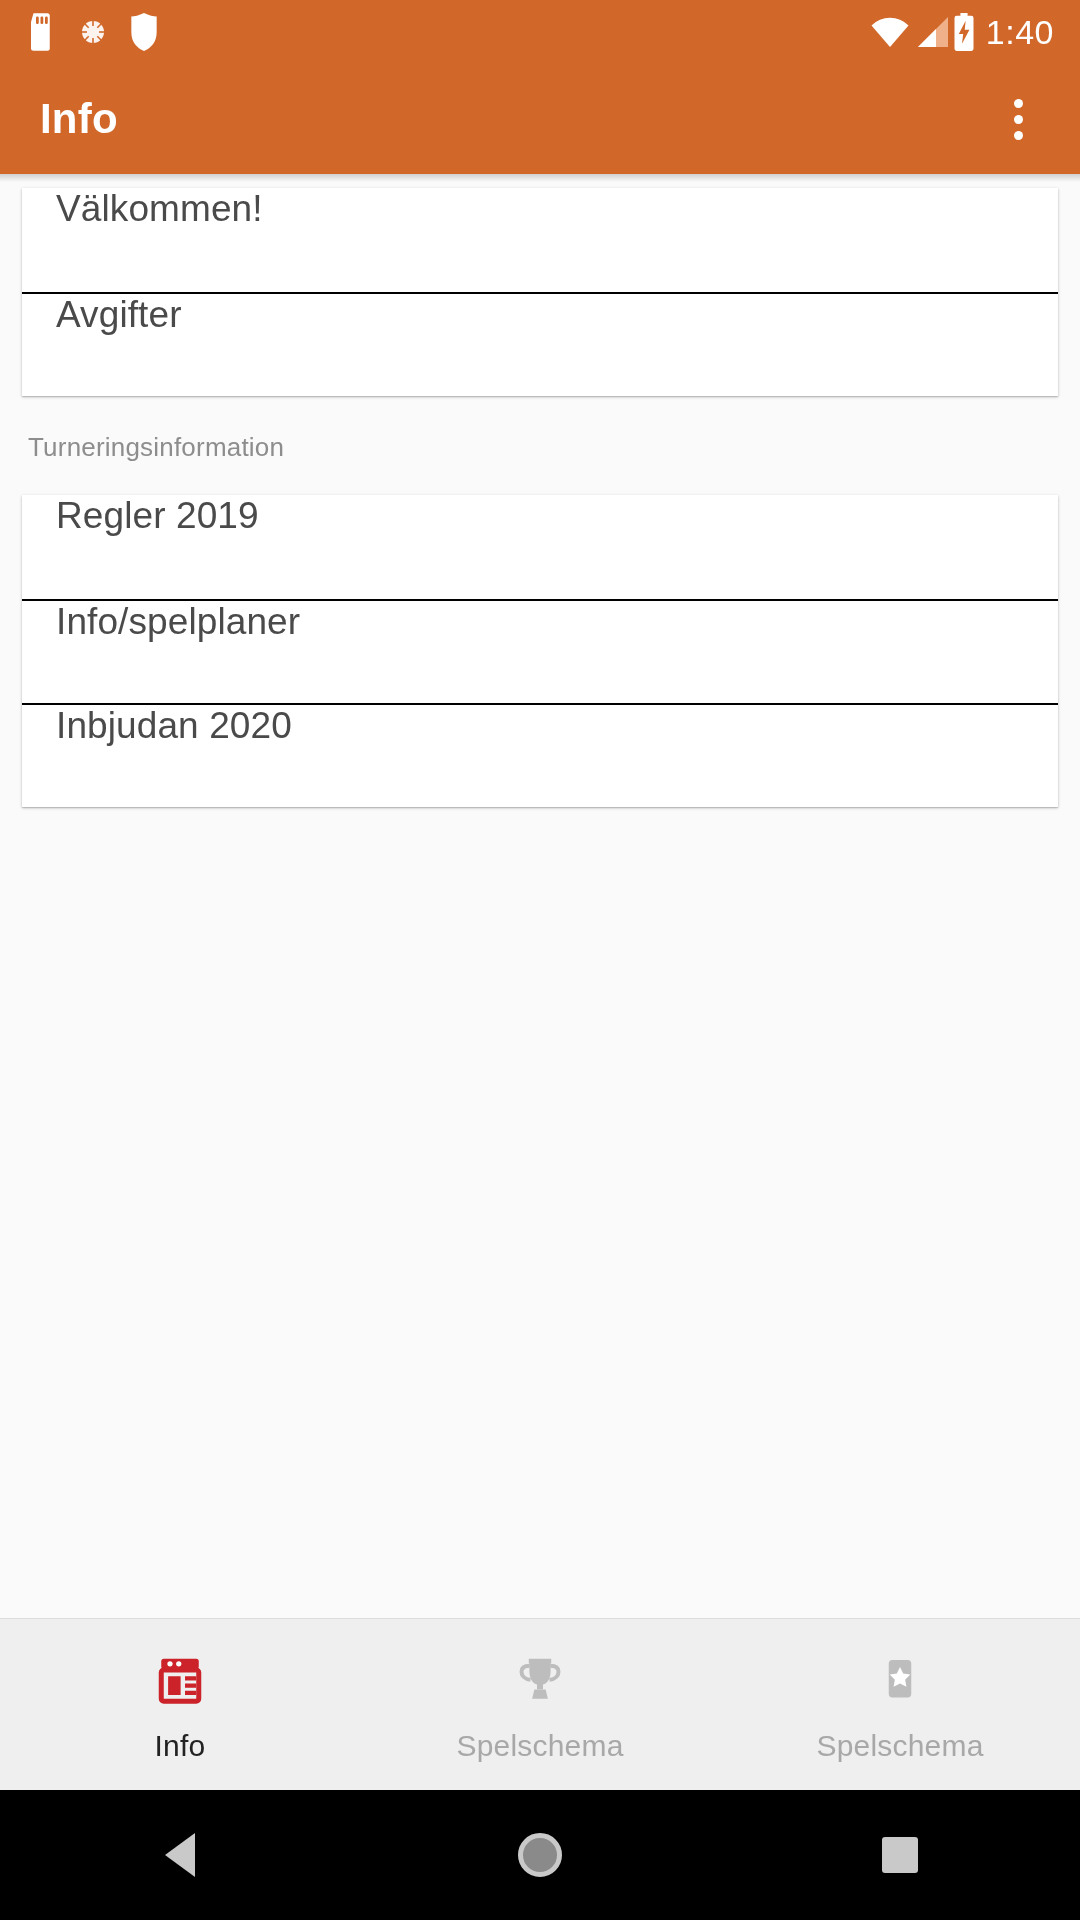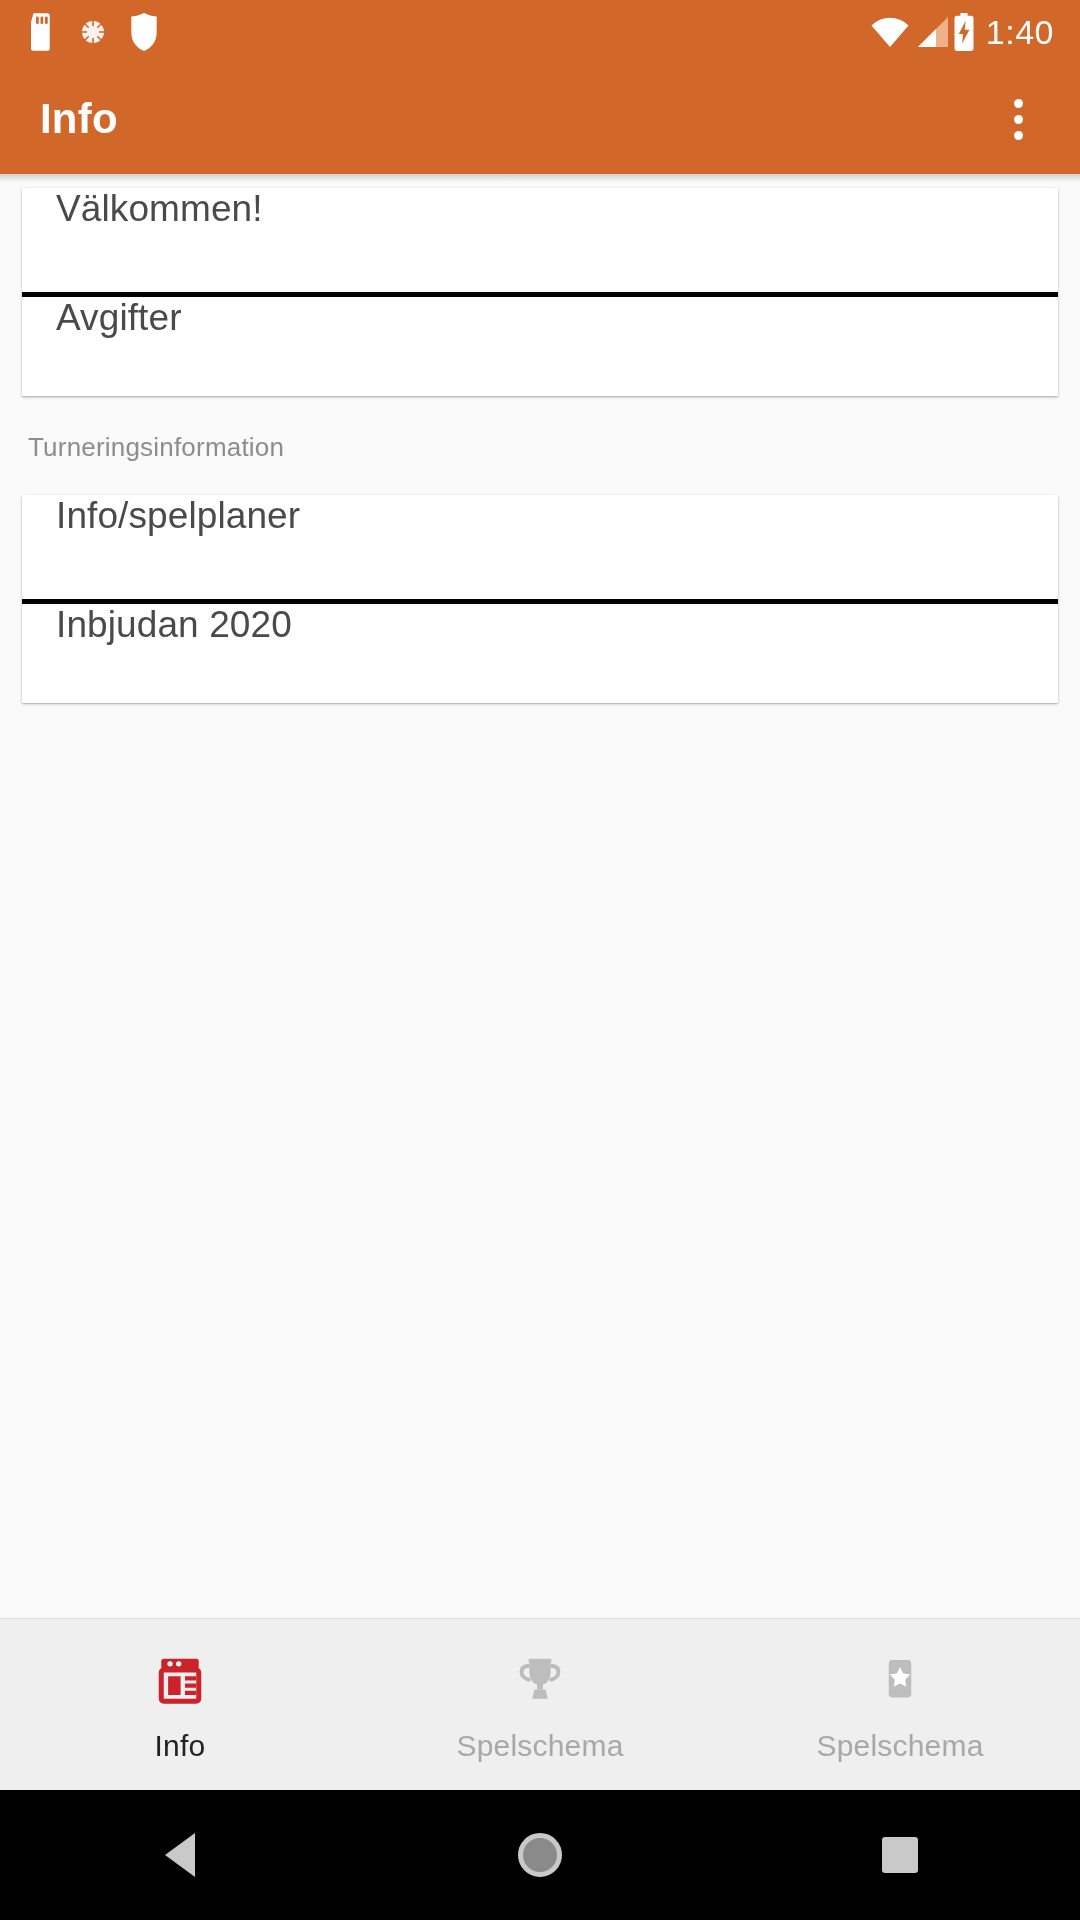--- a/index.html
+++ b/index.html
@@ -64,21 +64,21 @@
     box-shadow:0 1px 3px rgba(0,0,0,0.22), 0 1px 1px rgba(0,0,0,0.13);
   }
   .list-item {
     position:relative;
     height:104px;
     display:flex; 
     padding:0 34px;
     background:#ffffff;
     cursor:pointer;
   }
-  .list-item + .list-item { border-top:5px solid #000000; }
+  .list-item + .list-item { border-top:2px solid #000000; }
   .list-item-label {
     font-size:37px; color:#4a4a4a; font-weight:400; letter-spacing:0.1px;
   }
 
   .section-header {
     padding:36px 0 18px 28px;
     font-size:26px; color:#8d8d8d; letter-spacing:0.2px;
   }
 
   
@@ -194,20 +194,23 @@
         <span class="list-item-label">Välkommen!</span>
       </div>
       <div class="list-item">
         <span class="list-item-label">Avgifter</span>
       </div>
     </div>
 
     <div class="section-header">Turneringsinformation</div>
 
     <div class="card">
+      <div class="list-item">
+        <span class="list-item-label">Regler 2019</span>
+      </div>
       <div class="list-item">
         <span class="list-item-label">Info/spelplaner</span>
       </div>
       <div class="list-item">
         <span class="list-item-label">Inbjudan 2020</span>
       </div>
     </div>
   </div>
 
   <div class="bottomnav">

